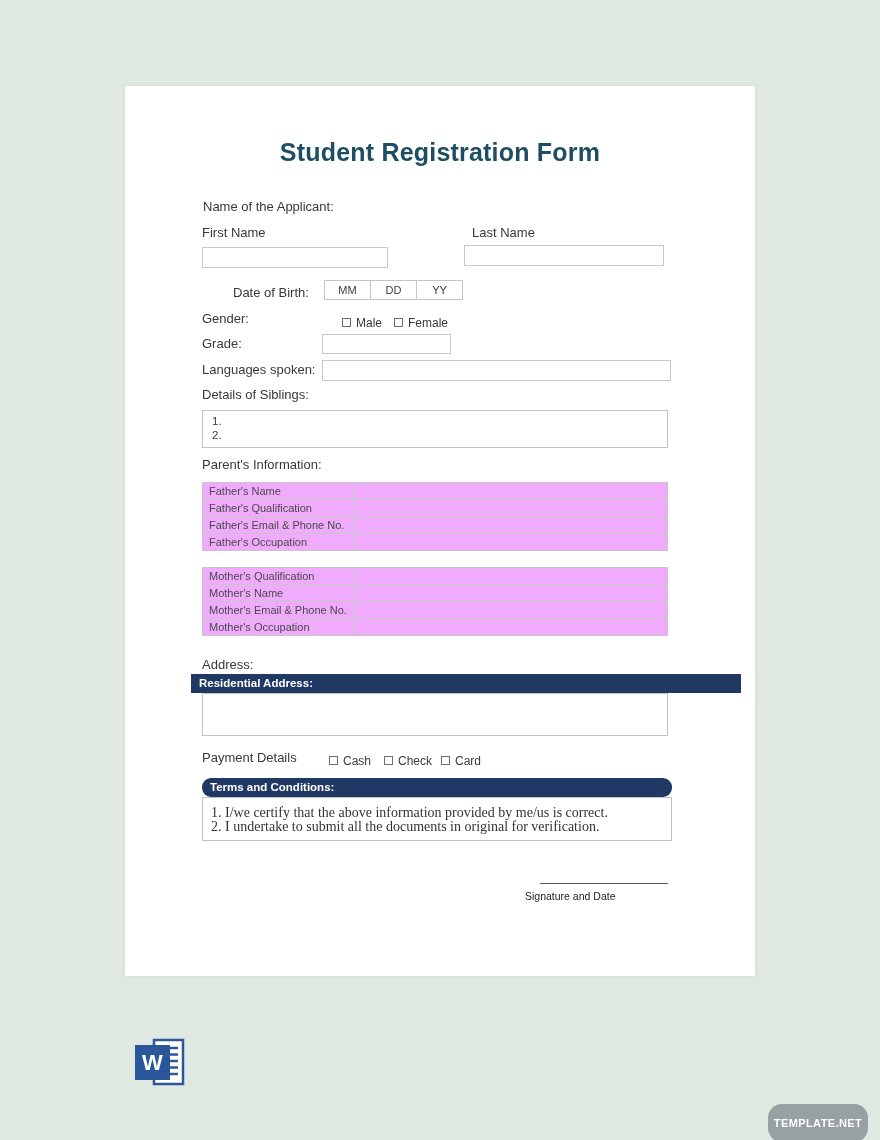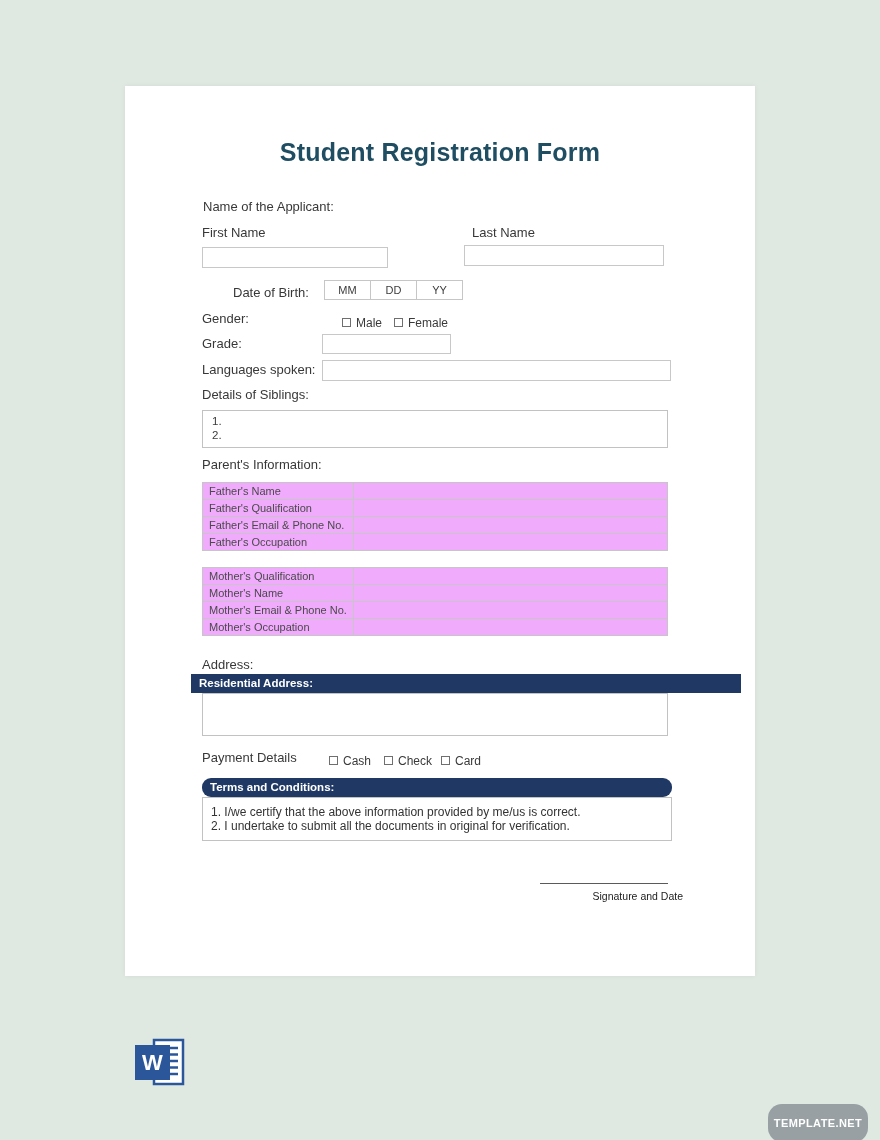--- a/index.html
+++ b/index.html
@@ -49,23 +49,23 @@
   table.ptable td {
     border: 1px solid #c6c6c6; height: 17px; font-size: 11px;
     color: #4a4a4a; padding: 0 6px; background: #f0abfc; overflow: hidden; white-space: nowrap;
   }
   table.ptable td.plbl { width: 151px; }
   .bar {
     position: absolute; background: #1f3864; color: #ffffff;
     font-size: 11.5px; font-weight: bold; line-height: 19px;
     padding-left: 8px; height: 19px;
   }
-  .terms-item { font-size: 12px; color: #333333; line-height: 13.5px; }
+  .terms-item { font-size: 14px; color: #333333; line-height: 13.5px; font-family: Liberation Serif, serif; }
   .sig-line { position: absolute; border-top: 1px solid #5a5a5a; }
-  .sig-lbl { position: absolute; font-size: 10.5px; color: #222222; text-align: right; }
+  .sig-lbl { position: absolute; font-size: 10.5px; color: #222222; text-align: left; }
   .badge {
     position: absolute; left: 768px; top: 1104px; width: 100px; height: 38px;
     background: #98a0a4; border-radius: 14px; color: #ffffff;
     font-size: 11px; font-weight: bold; letter-spacing: 0.4px;
     display: flex; align-items: center; justify-content: center;
   }
   .word-icon { position: absolute; left: 135px; top: 1036px; }
 </style>
 </head>
 <body>

